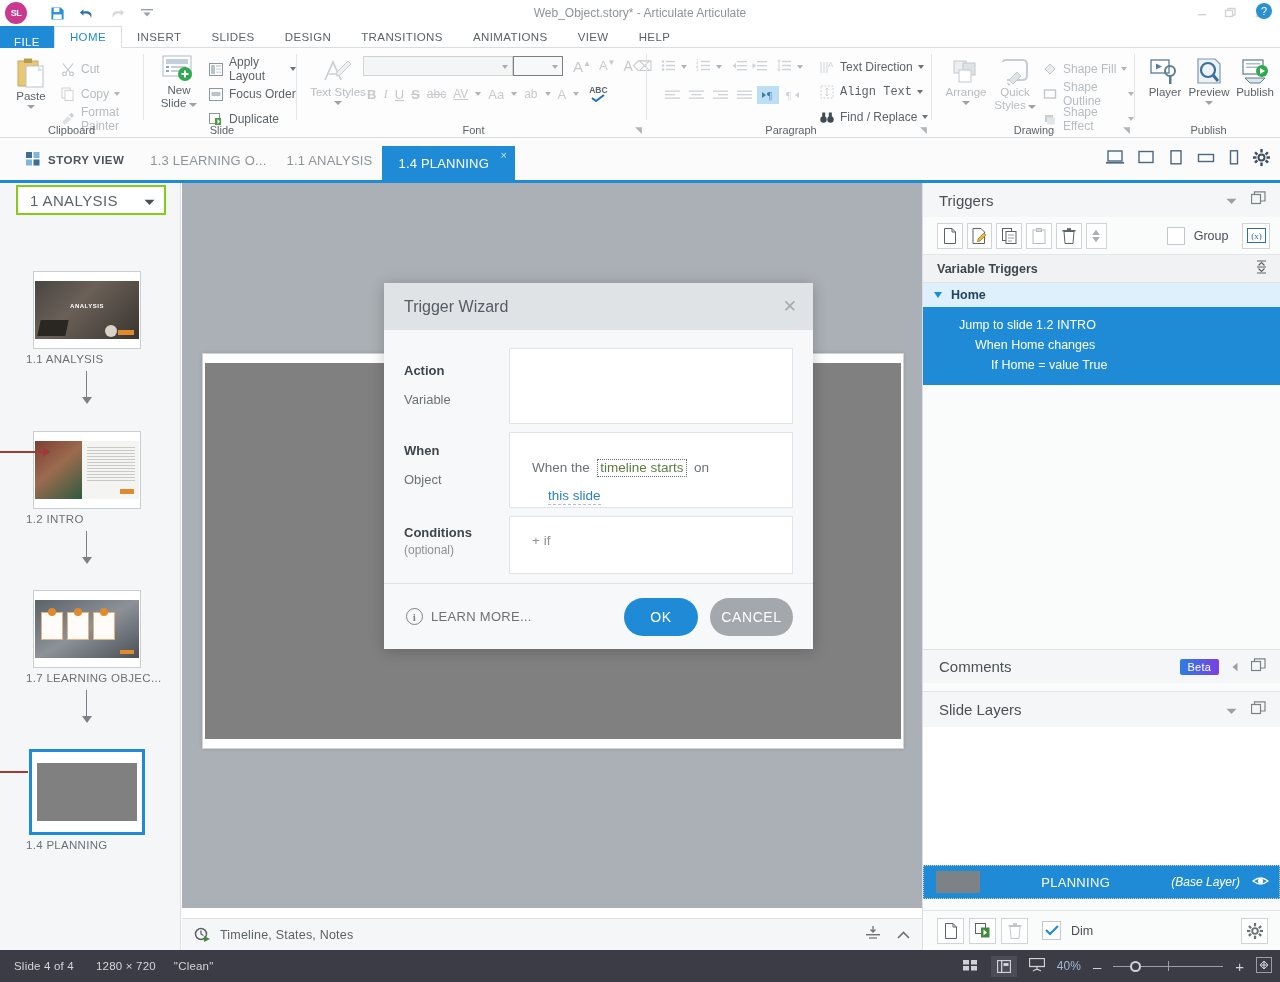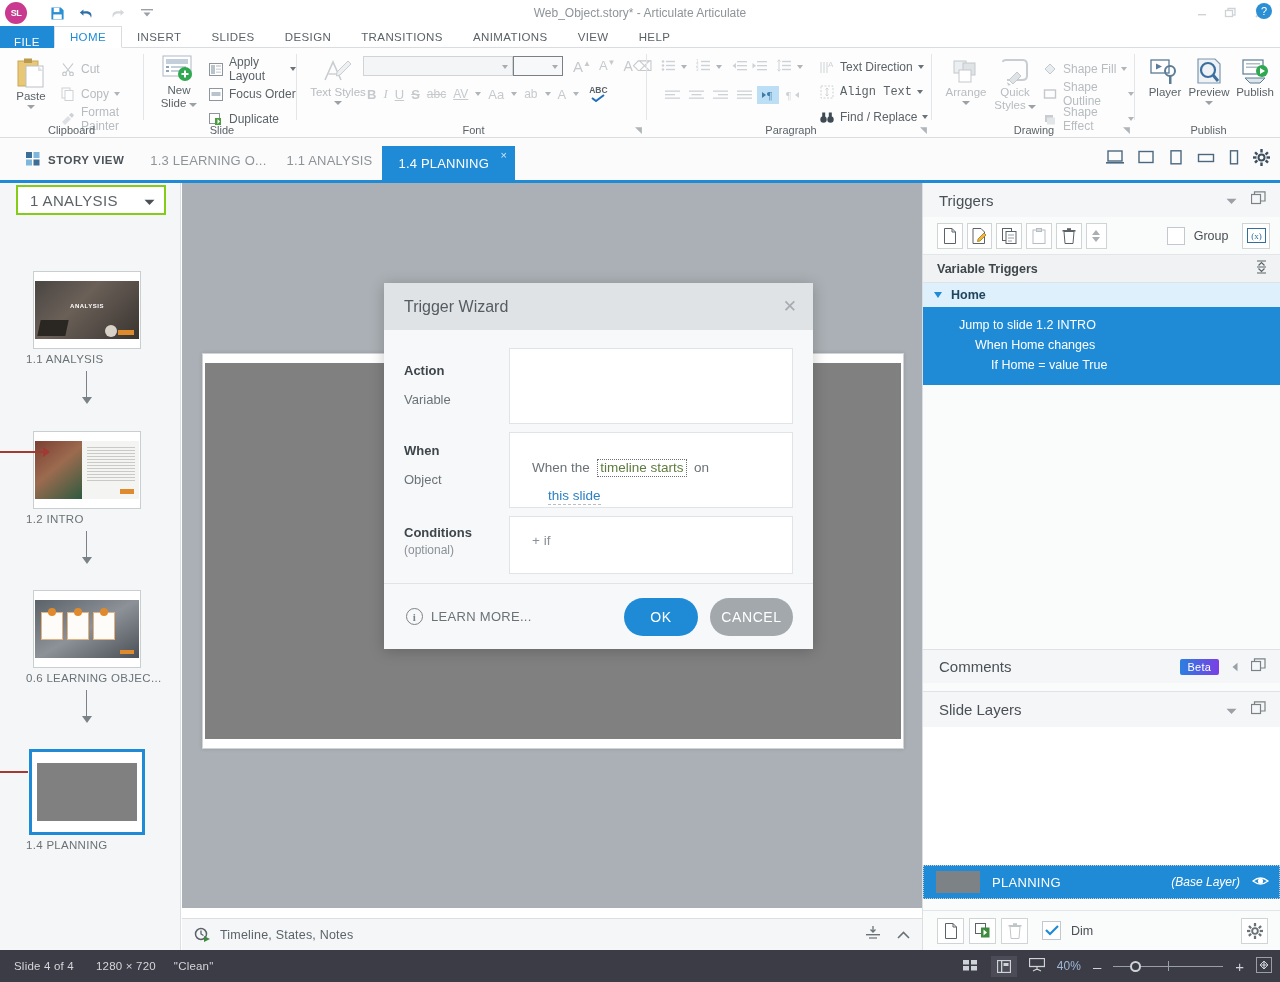--- a/index.html
+++ b/index.html
@@ -177,21 +177,21 @@
   .trig-line3 { font-size: 12.5px; padding-left: 68px; line-height: 20px; }
   .beta-badge {
     background: linear-gradient(90deg,#2b7fe0,#7b3fe4); color: #fff; font-size: 11px;
     padding: 2px 8px; border-radius: 2px; letter-spacing: 0.2px;
   }
   .layer-row {
     height: 34px; background: #1f8bd6; color: #fff; display: flex; align-items: center;
     padding: 0 10px 0 12px; gap: 12px; border: 1px dotted #c9ced1;
   }
   .layer-thumb { width: 44px; height: 22px; background: #7d8286; display:flex; align-items:center; justify-content:center;}
-  .layer-name { font-size: 13px; letter-spacing: 0.3px; flex: 1; }
+  .layer-name { font-size: 13px; letter-spacing: 0.3px; flex: 1; text-align: center; }
   .layer-base { font-size: 12px; font-style: italic; }
   .layers-toolbar { height: 40px; display: flex; align-items: center; padding: 0 12px 0 14px; gap: 5px; }
   .dim-chk { width: 19px; height: 19px; border: 1px solid #c3c8cc; background: #fff;
      display: flex; align-items: center; justify-content: center; }
 
   
   .statusbar {
     position: absolute; left: 0; bottom: 0; width: 1280px; height: 32px;
     background: #3b3c45; display: flex; align-items: center; color: #d3d6da; font-size: 11.5px;
   }
@@ -790,21 +790,21 @@
         <div class="thumb-img" style="left:1px; top:9px; width:104px; height:58px; background:linear-gradient(150deg,#5b6268 0%,#8d9299 50%,#4a5055 100%);">
           <div style="position:absolute; left:6px; top:12px; width:22px; height:28px; background:#fdfcf8; border:0.5px solid #e4b27a;"></div>
           <div style="position:absolute; left:32px; top:12px; width:22px; height:28px; background:#fdfcf8; border:0.5px solid #e4b27a;"></div>
           <div style="position:absolute; left:58px; top:12px; width:22px; height:28px; background:#fdfcf8; border:0.5px solid #e4b27a;"></div>
           <div style="position:absolute; left:13px; top:8px; width:8px; height:8px; border-radius:50%; background:#e08a2e;"></div>
           <div style="position:absolute; left:39px; top:8px; width:8px; height:8px; border-radius:50%; background:#e08a2e;"></div>
           <div style="position:absolute; left:65px; top:8px; width:8px; height:8px; border-radius:50%; background:#e08a2e;"></div>
           <div style="position:absolute; right:5px; bottom:4px; width:14px; height:4px; background:#e08a2e;"></div>
         </div>
       </div>
-      <div class="thumb-cap" style="left:26px; top:82px;">0.6  LEARNING  OBJEC...</div>
+      <div class="thumb-cap" style="left:26px; top:82px;">1.7  LEARNING  OBJEC...</div>
       <div class="arrow-v" style="left:86px; top:100px; height:28px;"></div>
       <div class="arrow-head" style="left:82px; top:126px;"></div>
     </div>
 
     <div class="slide-item" style="top:566px;">
       <div class="thumb-frame sel" style="left:29px; top:0; width:116px; height:86px;">
         <div class="thumb-img" style="left:5px; top:11px; width:100px; height:58px; background:#808080;"></div>
       </div>
       <div class="thumb-cap" style="left:26px; top:90px;">1.4 PLANNING</div>
       <div class="red-arrow" style="left:0px; top:22px; width:28px;"></div>

